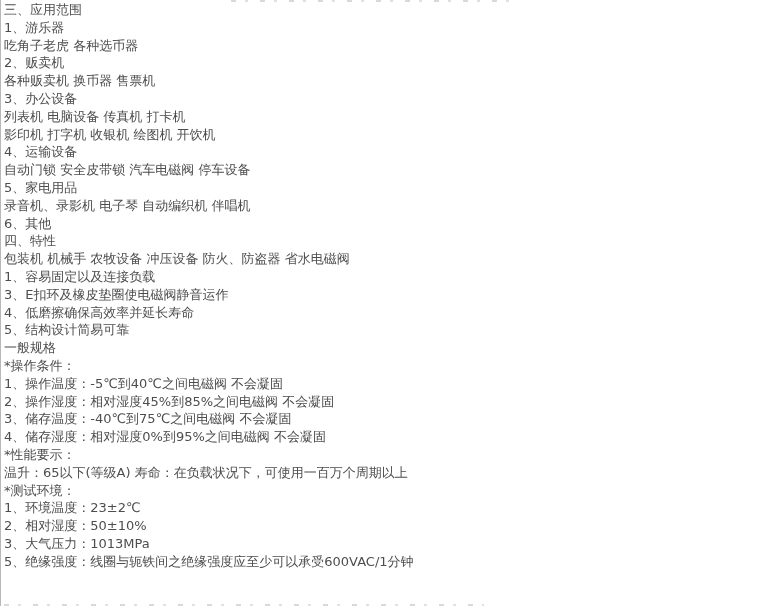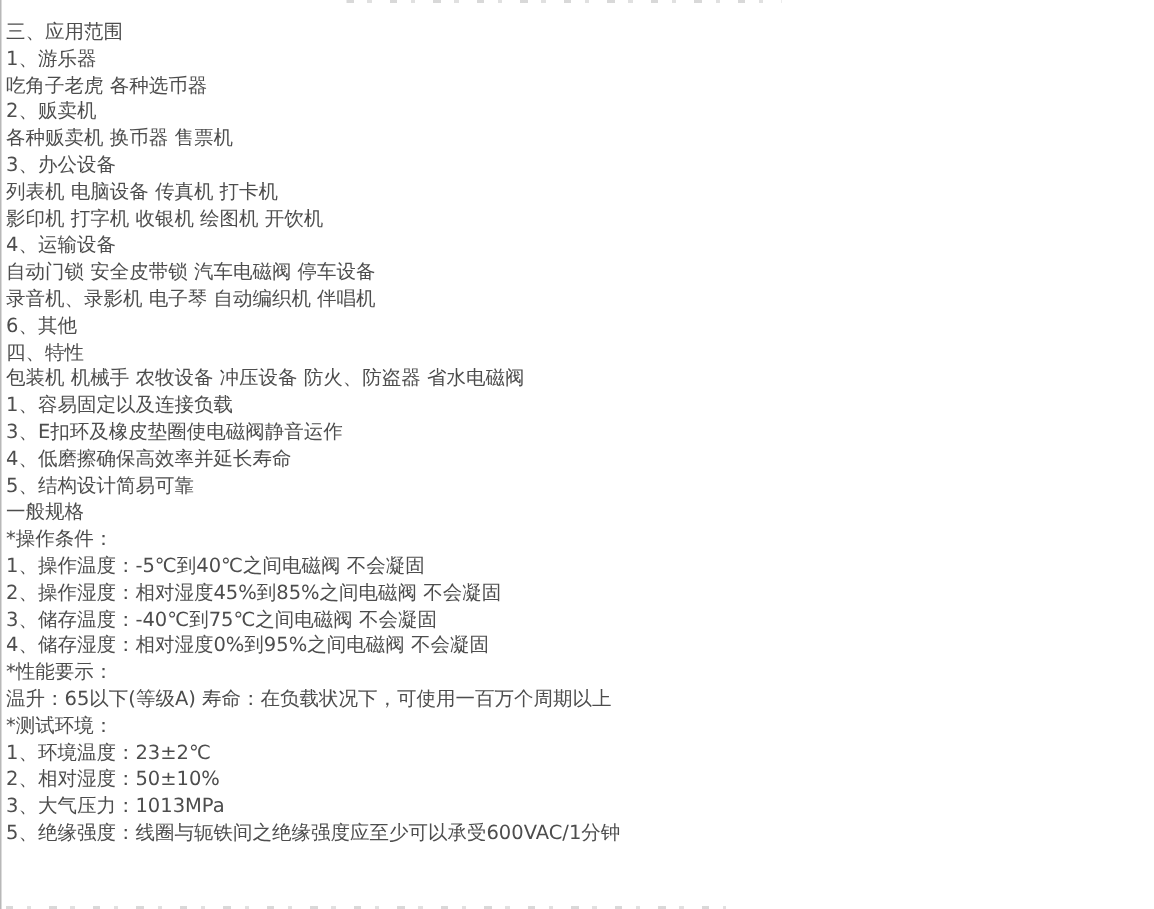--- a/index.html
+++ b/index.html
@@ -17,21 +17,21 @@
     position: relative;
     width: 769px;
     height: 606px;
     box-sizing: border-box;
     border-left: 1px solid #b8b8b8;
     background: #ffffff;
     overflow: hidden;
   }
   .content {
     padding-left: 3px;
-    padding-top: 13px;
+    padding-top: 1px;
   }
   .line {
     height: 17.8px;
     line-height: 17.8px;
     font-size: 13px;
     color: #4d4d4d;
     white-space: nowrap;
     overflow: hidden;
   }
   
@@ -68,20 +68,21 @@
     <div class="line">三、应用范围</div>
     <div class="line">1、游乐器</div>
     <div class="line">吃角子老虎 各种选币器</div>
     <div class="line">2、贩卖机</div>
     <div class="line">各种贩卖机 换币器 售票机</div>
     <div class="line">3、办公设备</div>
     <div class="line">列表机 电脑设备 传真机 打卡机</div>
     <div class="line">影印机 打字机 收银机 绘图机 开饮机</div>
     <div class="line">4、运输设备</div>
     <div class="line">自动门锁 安全皮带锁 汽车电磁阀 停车设备</div>
+    <div class="line">5、家电用品</div>
     <div class="line">录音机、录影机 电子琴 自动编织机 伴唱机</div>
     <div class="line">6、其他</div>
     <div class="line">四、特性</div>
     <div class="line">包装机 机械手 农牧设备 冲压设备 防火、防盗器 省水电磁阀</div>
     <div class="line">1、容易固定以及连接负载</div>
     <div class="line">3、E扣环及橡皮垫圈使电磁阀静音运作</div>
     <div class="line">4、低磨擦确保高效率并延长寿命</div>
     <div class="line">5、结构设计简易可靠</div>
     <div class="line">一般规格</div>
     <div class="line">*操作条件：</div>

